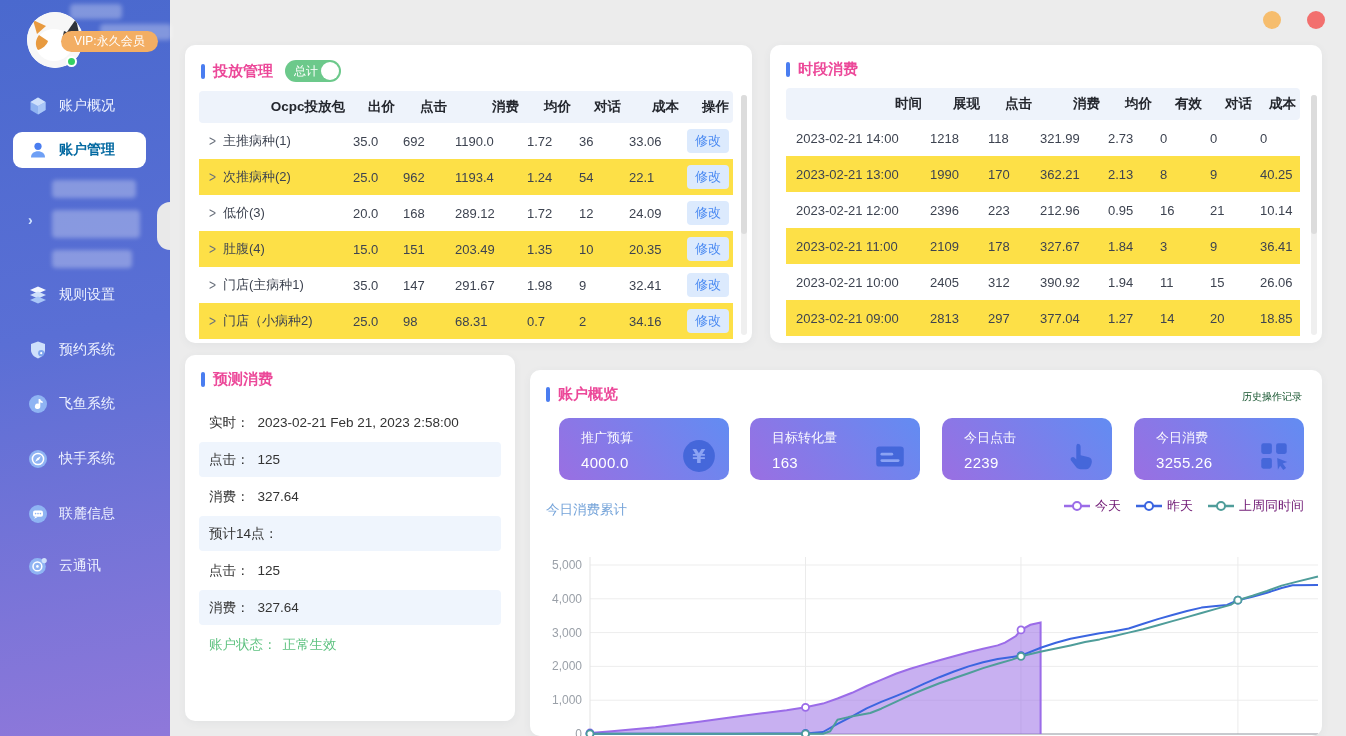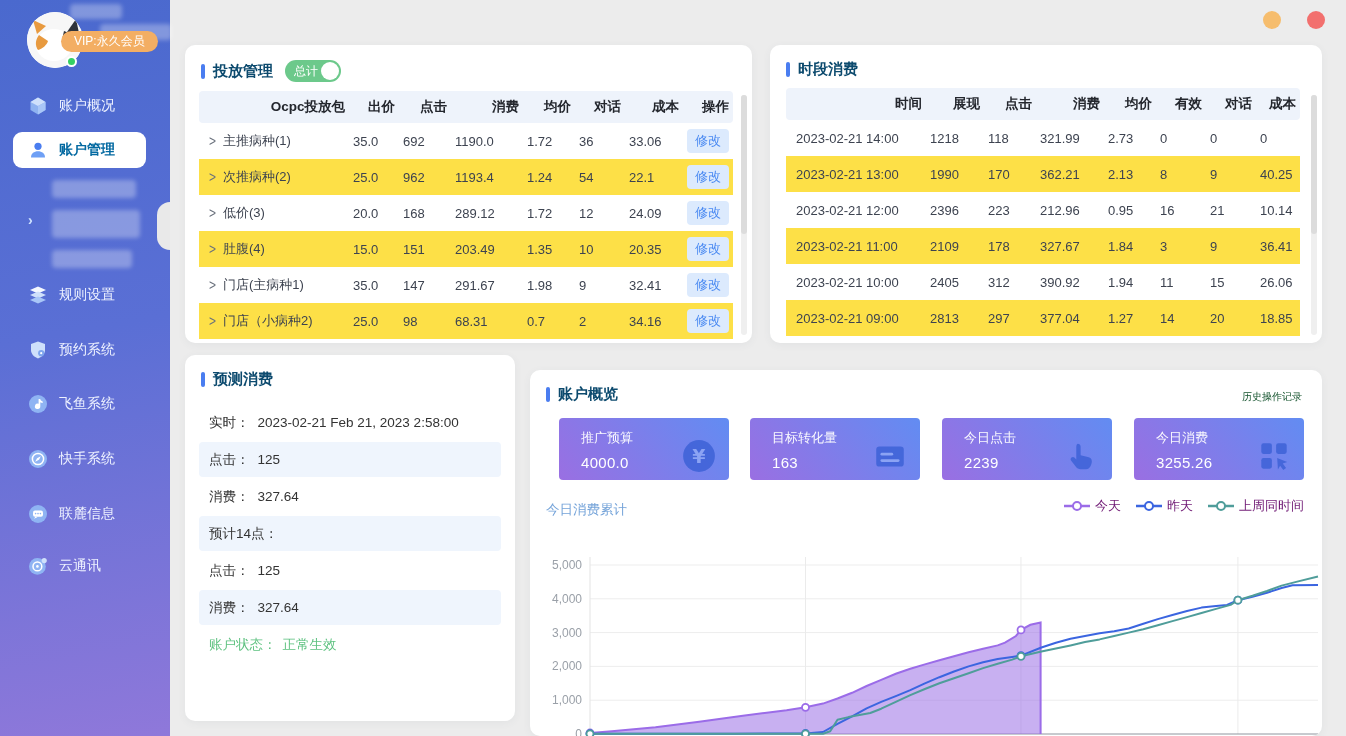--- a/index.html
+++ b/index.html
@@ -37,21 +37,21 @@
 
   
   .card{position:absolute;background:#fff;border-radius:10px;box-shadow:0 2px 8px rgba(70,80,110,0.06);
         overflow:hidden}
   .card-delivery{left:185px;top:45px;width:567px;height:298px}
   .card-hourly{left:770px;top:45px;width:552px;height:298px}
   .card-forecast{left:185px;top:355px;width:330px;height:366px}
   .card-overview{left:530px;top:370px;width:792px;height:366px}
   .chead{display:flex;align-items:center;padding:15px 16px 9px}
   .bar{width:4px;height:15px;background:#4a7df0;border-radius:2px;margin-right:8px;flex:none}
-  .chead h2{font-size:15px;color:#0c4a6e;margin:0;font-weight:bold}
+  .chead h2{font-size:15px;color:#ec4899;margin:0;font-weight:bold}
 
   .toggle{margin-left:12px;width:56px;height:22px;background:#6cc98b;border-radius:11px;
           position:relative;display:inline-flex;align-items:center;cursor:pointer;flex:none}
   .toggle i{font-style:normal;color:#fff;font-size:12px;margin-left:9px}
   .knob{position:absolute;right:2px;top:2px;width:18px;height:18px;background:#fff;border-radius:50%}
 
   
   table{border-collapse:collapse;table-layout:fixed;font-size:13px;color:#3d4350;margin-left:14px}
   .card-hourly table{margin-left:16px}
   thead th{background:#eef3fb;font-weight:bold;color:#23262d;height:32px;text-align:right;
@@ -72,21 +72,21 @@
   
   .frow{margin:0 14px 2px;height:35px;display:flex;align-items:center;padding:0 10px;
         border-radius:4px;font-size:13.5px;color:#333}
   .frow.alt{background:#eff5fd}
   .flb{margin-right:8px}
   .fstatus{color:#5fc281}
   .fstatus span{margin-right:6px}
 
   
   .hist{position:absolute;right:20px;top:20px;font-size:10px;color:#14532d;cursor:pointer}
-  .stat{position:absolute;top:48px;width:170px;height:62px;border-radius:4px;color:#fff;
+  .stat{position:absolute;top:48px;width:170px;height:62px;border-radius:10px;color:#fff;
         background:linear-gradient(50deg,#9a6fe2 0%,#628cf2 100%);overflow:hidden}
   .s0{left:29px}.s1{left:220px}.s2{left:412px}.s3{left:604px}
   .sl{font-size:13px;margin:11px 0 7px 22px;opacity:.96}
   .sv{font-size:15px;margin-left:22px;letter-spacing:.3px}
   .sicon{position:absolute;right:12px;bottom:6px;width:36px;height:36px;opacity:.88}
   .clabel{position:absolute;left:16px;top:131px;font-size:13.5px;color:#74a3d9;cursor:pointer}
   .legend{position:absolute;right:18px;top:127px;display:flex;gap:15px;align-items:center;
           font-size:13px;color:#701a75}
   .litem{display:flex;align-items:center;gap:5px;cursor:pointer}
   .litem i{font-style:normal}

